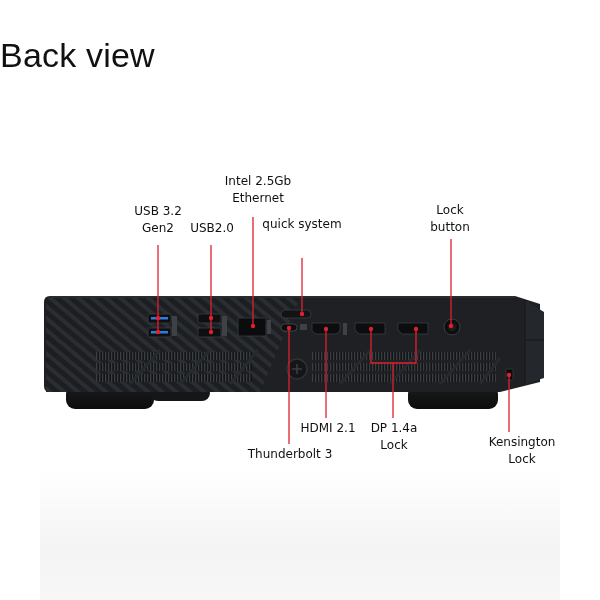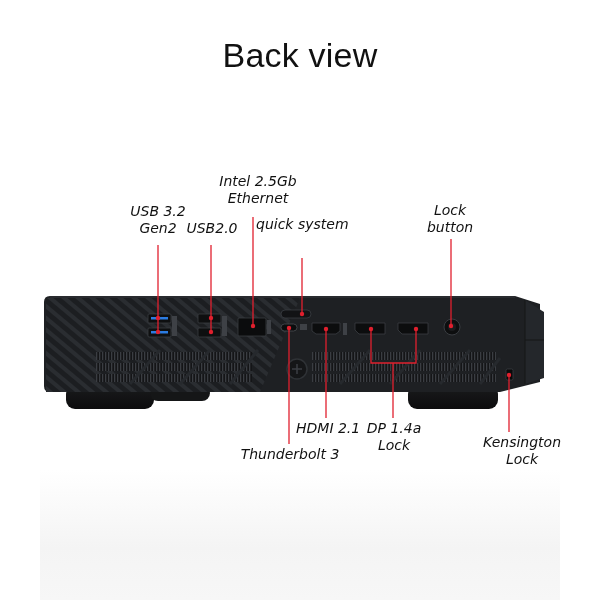--- a/index.html
+++ b/index.html
@@ -1,26 +1,26 @@
 <!DOCTYPE html>
 <html><head>
   <meta charset="utf-8">
   <style>
     html, body { margin: 0; padding: 0; }
     body {
       width: 600px; height: 600px; background: #ffffff; position: relative; overflow: hidden;
       font-family: "DejaVu Sans", sans-serif;
     }
     .title {
-      position: absolute; top: 36px; left: 0; width: 600px; text-align: center;
+      position: absolute; top: 36px; left: 0; width: 600px; text-align: left;
       font-family: "Liberation Sans", sans-serif; font-size: 34px; color: #111; letter-spacing: 0.2px;
     }
     .label {
-      position: absolute; font-size: 14px; line-height: 17px; color: #111; text-align: center;
-      white-space: nowrap; font-family: "DejaVu Sans", sans-serif; font-style: italic;
+      position: absolute; font-size: 12px; line-height: 17px; color: #111; text-align: center;
+      white-space: nowrap; font-family: "DejaVu Sans", sans-serif;
     }
     .device { position: absolute; left: 0; top: 0; width: 600px; height: 600px; }
     .floor {
       position: absolute; left: 40px; top: 470px; width: 520px; height: 130px;
       background: linear-gradient(#ffffff, #f4f4f4 60%, #f7f7f7);
     }
   </style>
 </head>
 <body>
 

